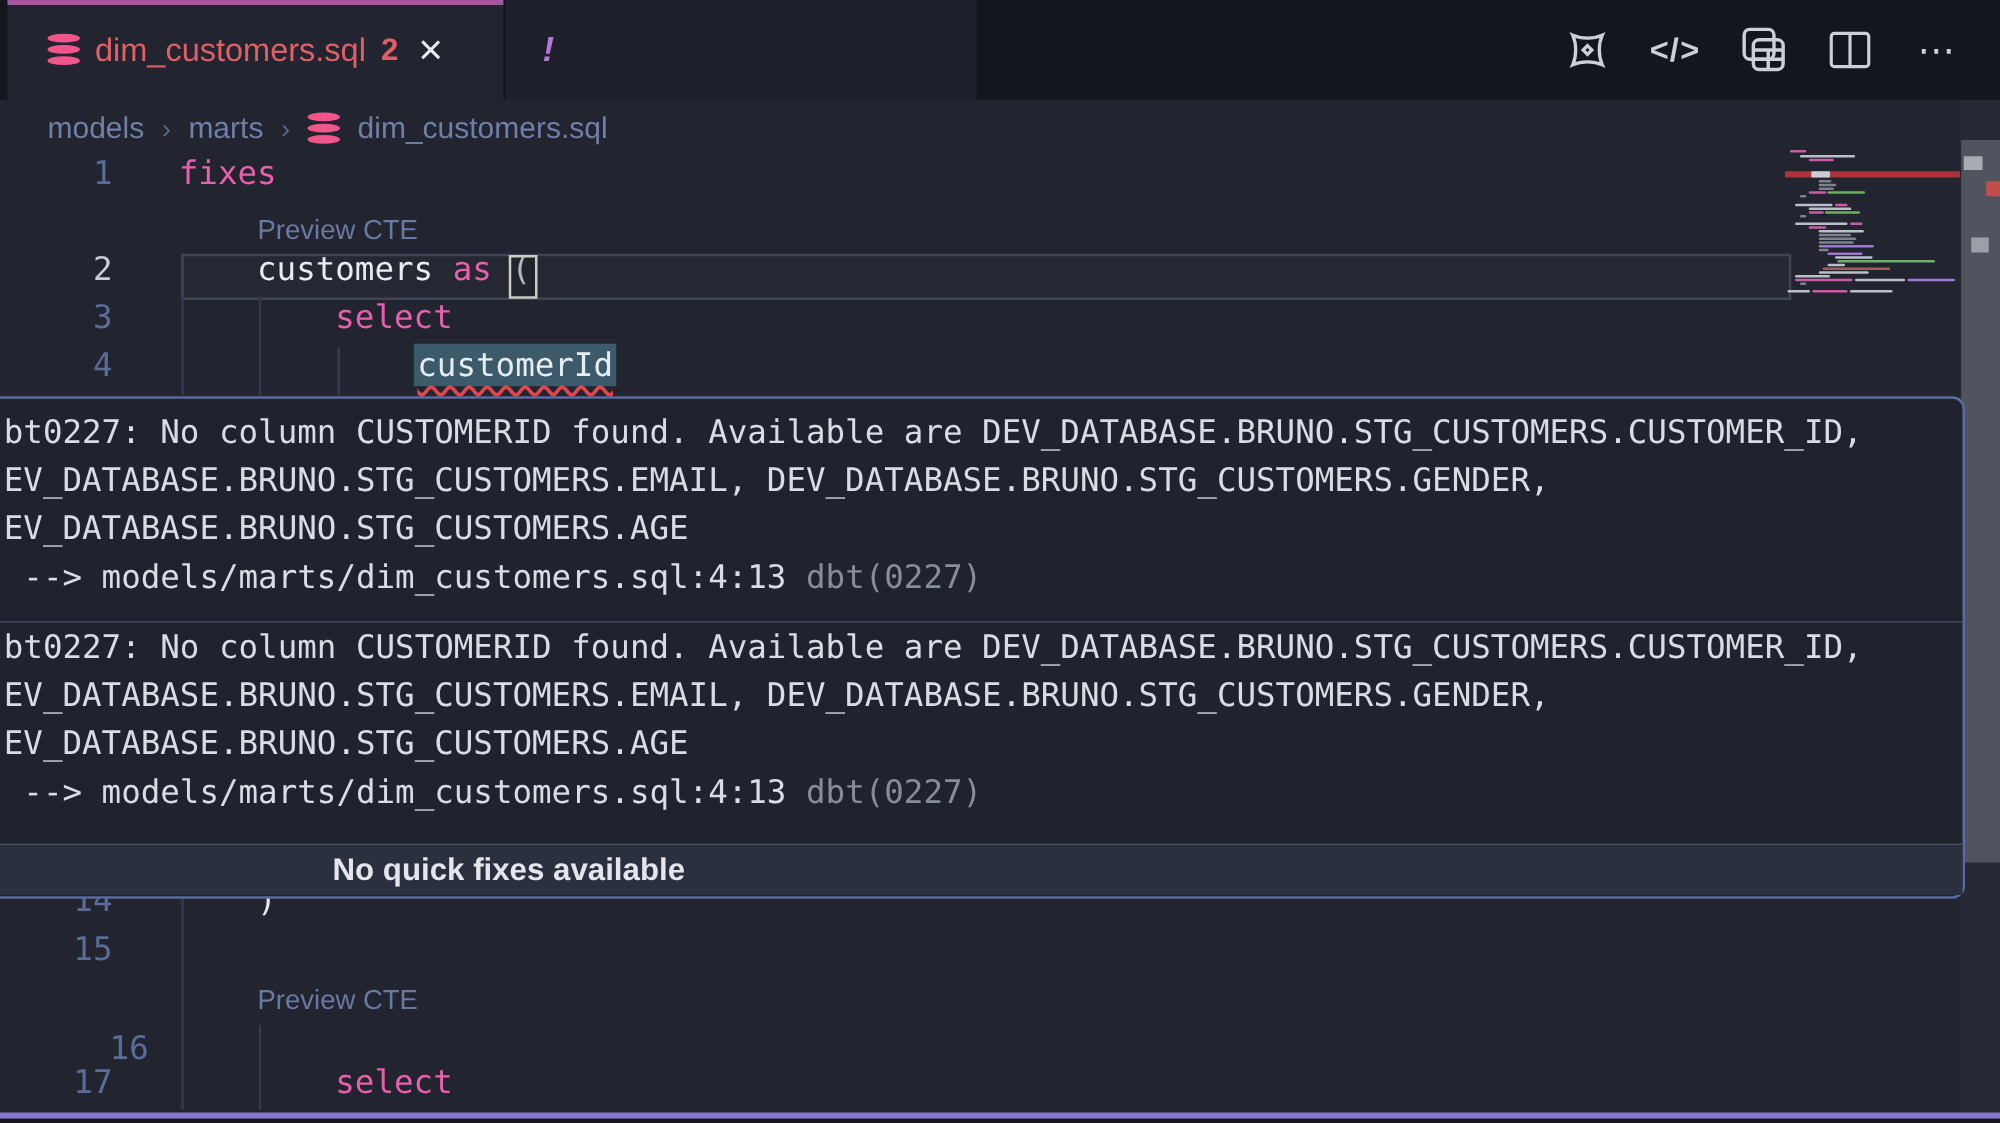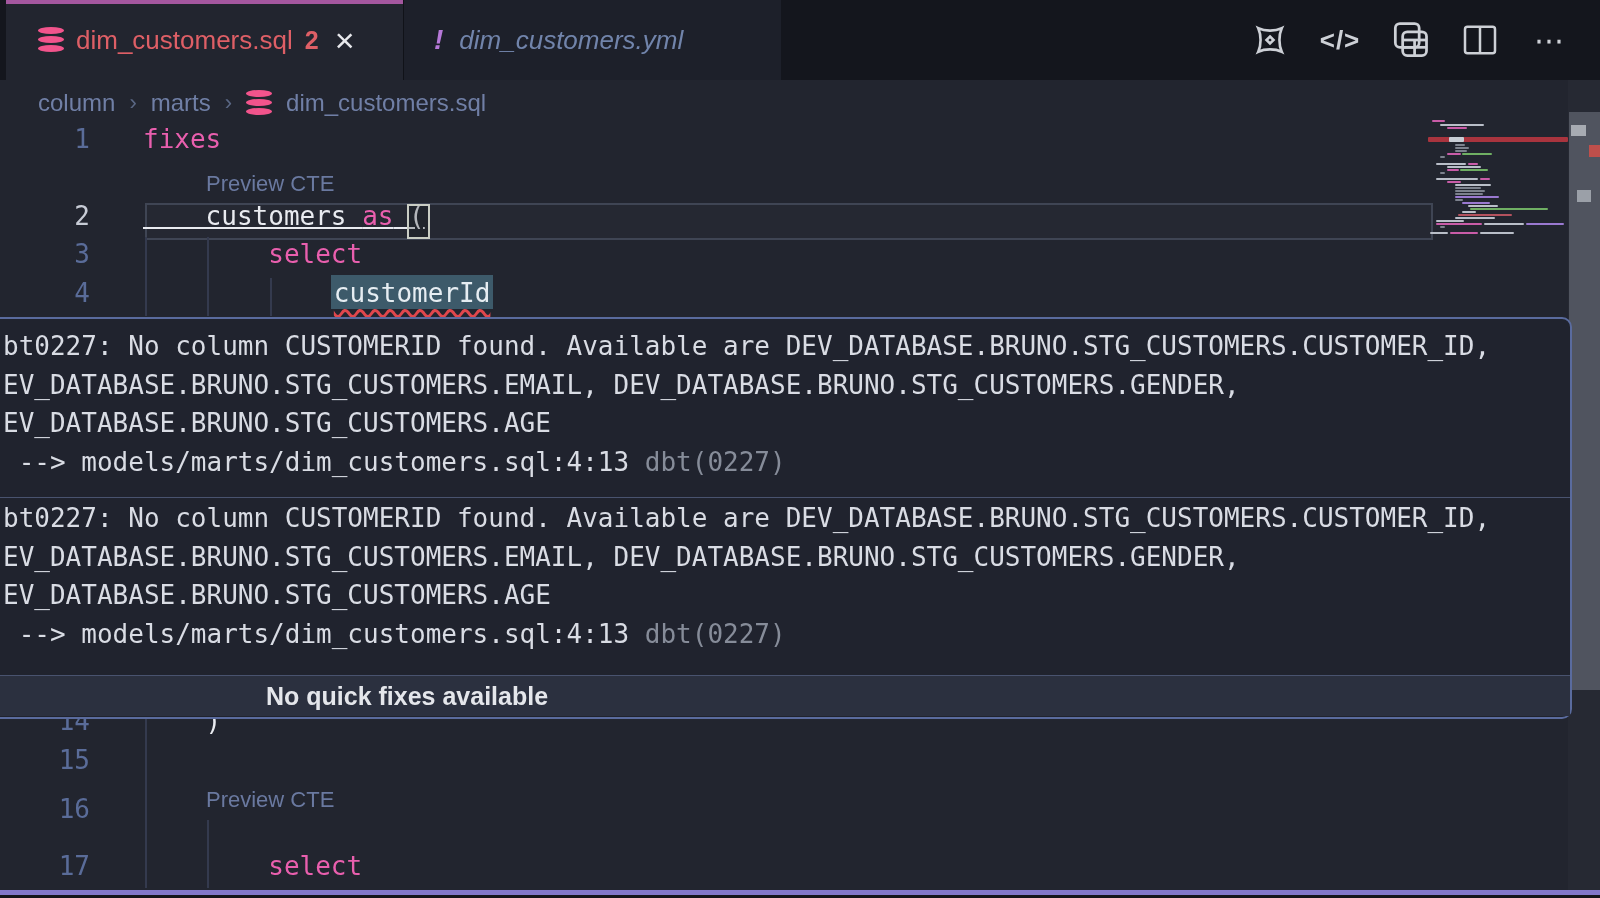--- a/index.html
+++ b/index.html
@@ -76,51 +76,50 @@
     <div id="curline" style="left: 145px; top: 203px; width: 1284px; height: 33px;"></div>
   <div class="guide" style="left: 145px; top: 237px; height: 79px;"></div>
       <div class="guide" style="left: 207px; top: 237px; height: 79px;"></div>
       <div class="guide" style="left: 270px; top: 278px; height: 38px;"></div>
       <div class="guide" style="left: 145px; top: 714px; height: 174px;"></div>
       <div class="guide" style="left: 207px; top: 820px; height: 68px;"></div>
       <div class="gutter" style="top: 124px;">1</div>
       <div class="codeline" style="top: 124px;"><span class="tok-kw">fixes</span></div>
       <div class="codelens" style="top: 171px;">Preview CTE</div>
       <div class="gutter active" style="top: 201px;">2</div>
-      <div class="codeline" style="top: 201px; text-decoration: underline;"><span class="tok-pl">    customers </span><span class="tok-kw">as</span><span class="tok-pl"> (</span></div>
+      <div class="codeline" style="top: 201px;"><span class="tok-pl">    customers </span><span class="tok-kw">as</span><span class="tok-pl"> (</span></div>
       <div class="gutter" style="top: 239px;">3</div>
       <div class="codeline" style="top: 239px;"><span class="tok-pl">        </span><span class="tok-kw">select</span></div>
       <div class="gutter" style="top: 278px;">4</div>
       <div class="codeline" style="top: 278px;"><span class="tok-pl">            </span><span class="tok-hl">customerId</span></div>
       <div class="gutter" style="top: 706px;">14</div>
       <div class="codeline" style="top: 706px;"><span class="tok-pl">    )</span></div>
       <div class="gutter" style="top: 745px;">15</div>
       <div class="codeline" style="top: 745px;"></div>
       <div class="codelens" style="top: 787px;">Preview CTE</div>
-      <div class="gutter" style="top: 794px;">16</div>
+      <div class="gutter" style="top: 824px; margin-left: 29px;">16</div>
       <div class="gutter" style="top: 851px;">17</div>
       <div class="codeline" style="top: 851px;"><span class="tok-pl">        </span><span class="tok-kw">select</span></div>
       <div id="cursor" style="left: 407px; top: 204px; width: 19px; height: 31px;"></div>
     </div>
 
   <div id="tabbar">
     <div class="tab" id="tab-active">
       <div class="accent"></div>
       <span class="db-icon">
           <i></i>
           <i></i>
           <i></i>
         </span>
       <span class="tab-label">dim_customers.sql</span>
       <span class="badge">2</span>
       <span class="close">×</span>
     </div>
     <div class="tab" id="tab-preview">
       <span class="warn">!</span>
-      <span class="tab-label">dim_customers.yml</span>
     </div>
     <div id="toolbar">
       <span class="ticon">
         <svg width="42" height="42" viewBox="0 0 48 48">
           <path d="M24 5 C27 13 35 21 43 24 C35 27 27 35 24 43 C21 35 13 27 5 24 C13 21 21 13 24 5 Z" transform="rotate(45 24 24)"></path>
           <path d="M24 20 L28 24 L24 28 L20 24 Z"></path>
         </svg>
       </span>
       <span class="ticon codetag">&lt;/&gt;</span>
       <span class="ticon">
@@ -136,21 +135,21 @@
         <svg width="40" height="40" viewBox="0 0 48 48">
           <rect x="6" y="8" width="36" height="32" rx="3"></rect>
             <line x1="24" y1="8" x2="24" y2="40"></line>
         </svg>
       </span>
       <span class="ticon dots">⋯</span>
     </div>
   </div>
 
   <div id="breadcrumb">
-    <span>column</span>
+    <span>models</span>
     <span class="sep">›</span>
     <span>marts</span>
     <span class="sep">›</span>
     <span class="db-icon" style="margin-left:0">
         <i></i>
         <i></i>
         <i></i>
       </span>
     <span>dim_customers.sql</span>
   </div>

